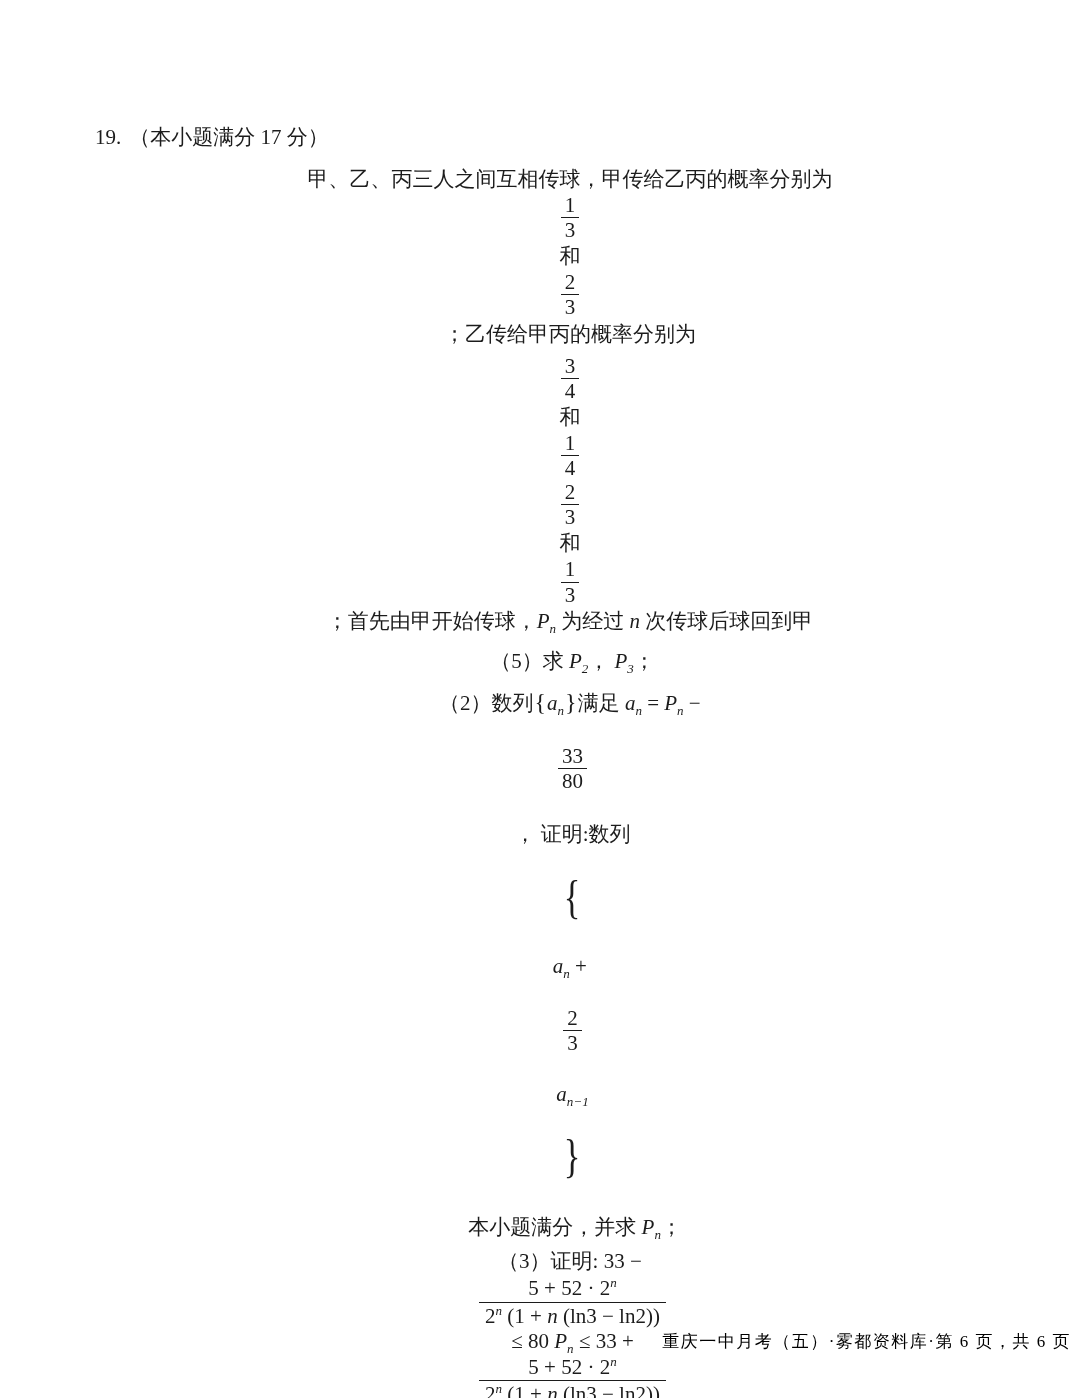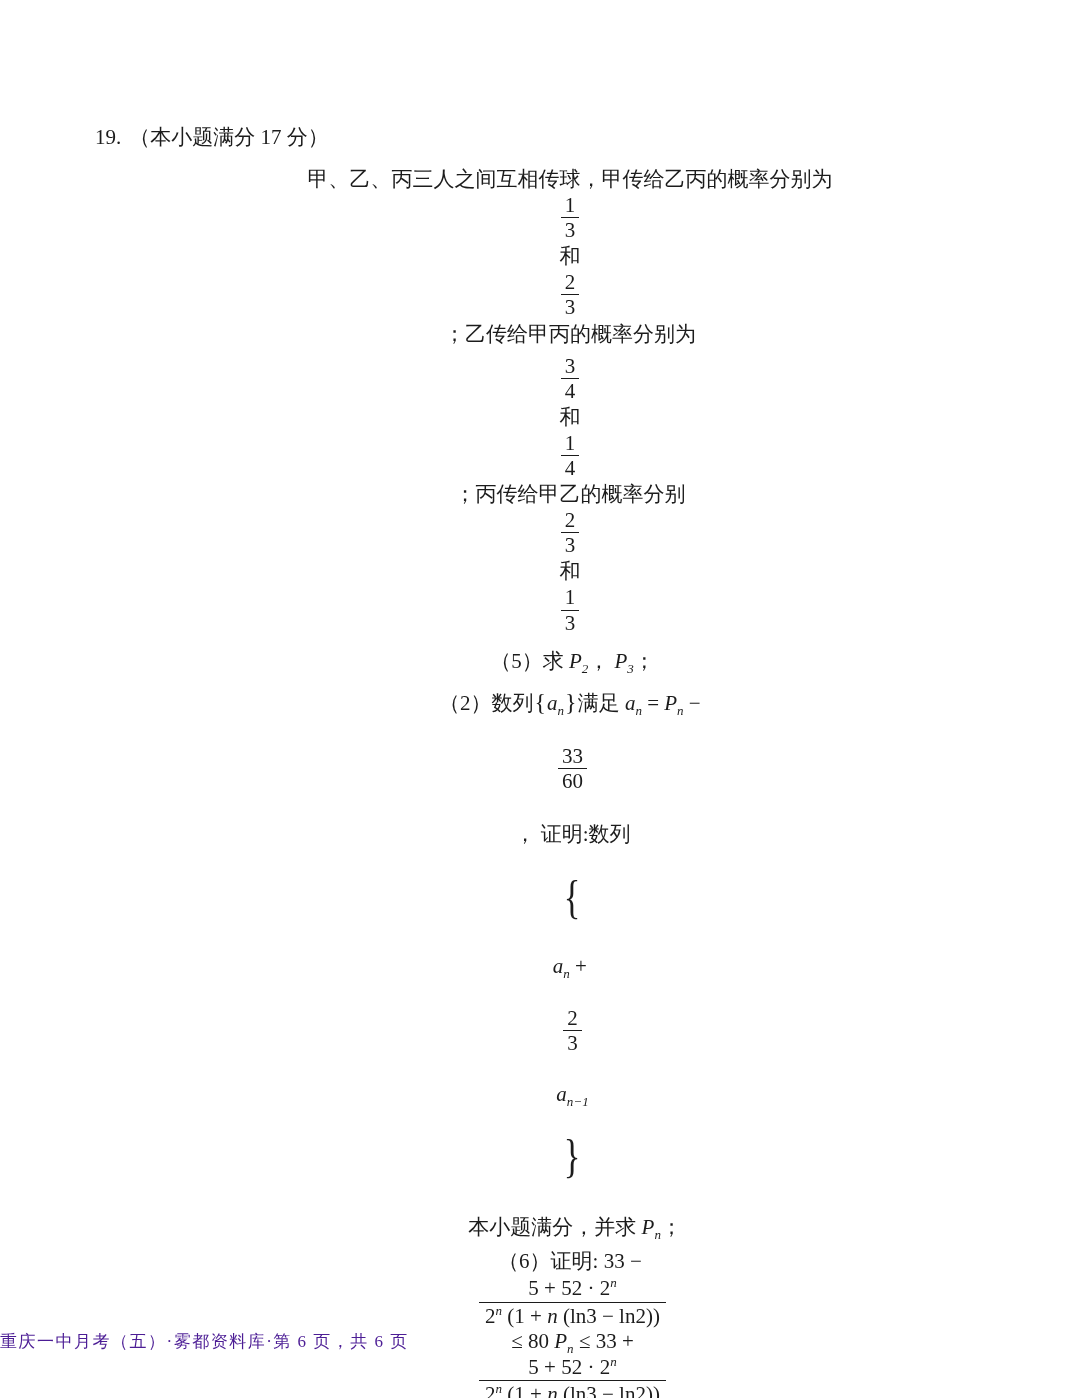--- a/index.html
+++ b/index.html
@@ -32,21 +32,21 @@
   .smbrace { font-size:24px; padding:0 1px; }
   .hdr { display:flex; align-items:baseline; height:30px; }
   .hdr .num { margin-right:8px; }
   .l1 { min-height:66px; margin-top:12px; }
   .l2 { min-height:66px; margin-top:6px; }
   .l3 { min-height:34px; margin-top:8px; }
   .p1 { min-height:36px; margin-top:12px; }
   .p2 { min-height:66px; margin-top:6px;gap:27px; }
   .p3 { min-height:86px; margin-top:6px; }
   .footer { position:absolute; left:0; top:1330px; width:1071px;
-            text-align:left; font-size:17px; letter-spacing:1.5px; color:#4c1d95; }
+            text-align:right; font-size:17px; letter-spacing:1.5px; color:#000000; }
 </style>
 </head>
 <body>
 
 <div class="page">
   <div class="content">
 
     <div class="hdr">
       <span class="num">19.</span>
       <span>（本小题满分 17 分）</span>
@@ -69,57 +69,57 @@
     <div class="tline l2 indent">
       <span class="frac">
         <span class="fnum">3</span>
         <span class="fden">4</span>
       </span>
       <span class="run">和</span>
       <span class="frac">
         <span class="fnum">1</span>
         <span class="fden">4</span>
       </span>
-      <span class="run">；丙传给甲乙的概率分别</span>
       <span class="frac">
         <span class="fnum">2</span>
         <span class="fden">3</span>
       </span>
       <span class="run">和</span>
       <span class="frac">
         <span class="fnum">1</span>
         <span class="fden">3</span>
       </span>
+      <span class="run"><span>；首先由甲开始传球，</span><span class="v">P</span><sub>n</sub><span> 为经过 </span><span class="v">n</span><span> 次传球后球回到甲</span></span>
     </div>
 
 
     <div class="tline p1 pindent">
       <span class="run"><span>（5）求 </span><span class="v">P</span><sub>2</sub><span>， </span><span class="v">P</span><sub>3</sub><span>；</span></span>
     </div>
 
     <div class="tline p2 pindent">
       <span class="run"><span>（2）数列</span><span class="smbrace">{</span><span class="v">a</span><sub>n</sub><span class="smbrace">}</span><span>满足 </span><span class="v">a</span><sub>n</sub><span> = </span><span class="v">P</span><sub>n</sub><span> − </span></span>
       <span class="frac">
         <span class="fnum">33</span>
-        <span class="fden">60</span>
+        <span class="fden">80</span>
       </span>
       <span class="run">， 证明:数列</span>
       <span class="bigbrace">{</span>
       <span class="run"><span class="v">a</span><sub>n</sub><span> + </span></span>
       <span class="frac">
         <span class="fnum">2</span>
         <span class="fden">3</span>
       </span>
       <span class="run"><span class="v">a</span><sub>n−1</sub></span>
       <span class="bigbrace">}</span>
       <span class="run"><span> 本小题满分，并求 </span><span class="v">P</span><sub>n</sub><span>；</span></span>
     </div>
 
     <div class="tline p3 pindent">
-      <span class="run"><span>（6）证明: </span><span>33 − </span></span>
+      <span class="run"><span>（3）证明: </span><span>33 − </span></span>
       <span class="bigfrac">
         <span class="fnum"><span>5 + 52 · 2</span><sup>n</sup></span>
         <span class="fden"><span>2</span><sup>n</sup><span> (1 + </span><span class="v">n</span><span> (ln3 − ln2))</span></span>
       </span>
       <span class="run"><span> ≤ 80 </span><span class="v">P</span><sub>n</sub><span> ≤ 33 + </span></span>
       <span class="bigfrac">
         <span class="fnum"><span>5 + 52 · 2</span><sup>n</sup></span>
         <span class="fden"><span>2</span><sup>n</sup><span> (1 + </span><span class="v">n</span><span> (ln3 − ln2))</span></span>
       </span>
       <span class="run"><span>，  </span><span class="v">n</span><span> ∈ </span><span class="v">N</span><sup class="up">*</sup><span>.</span></span>

